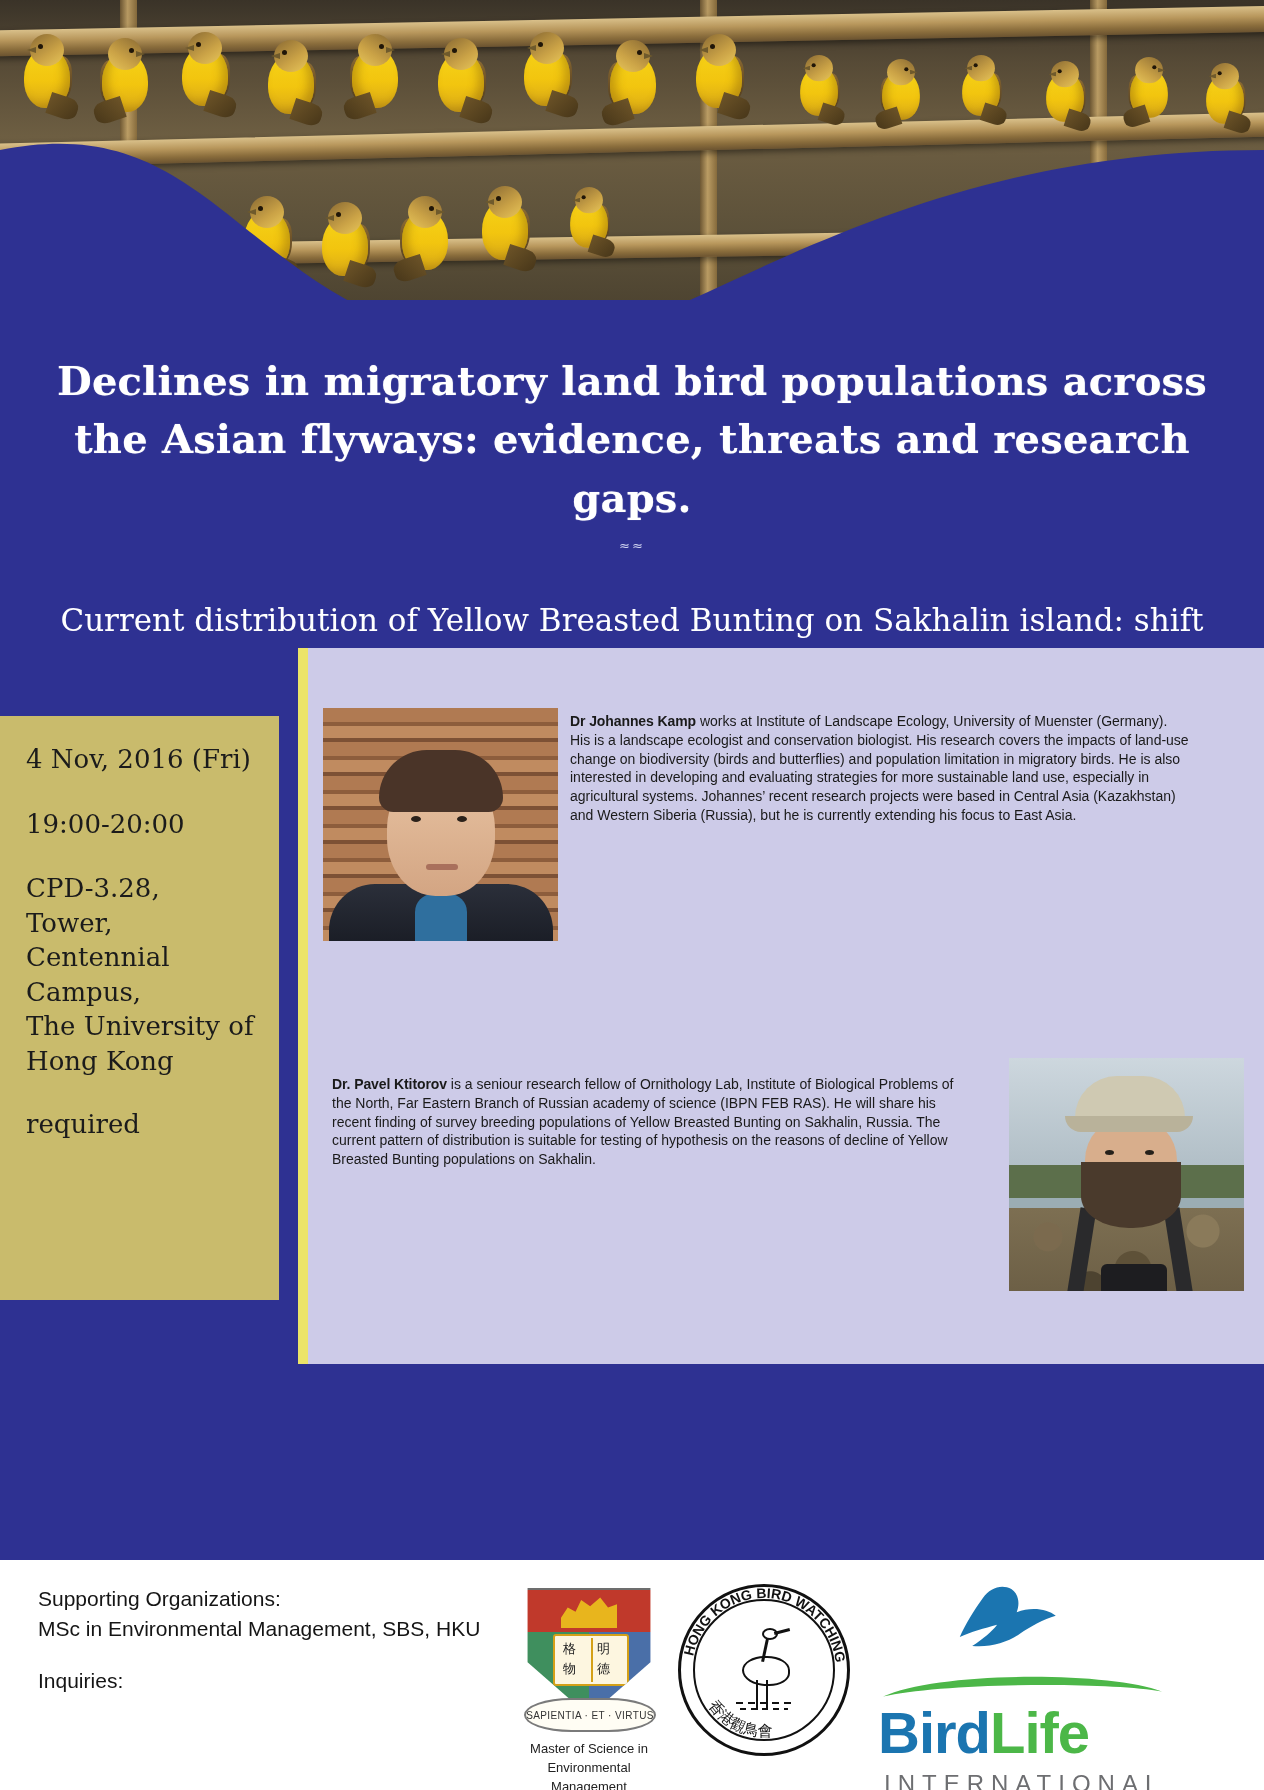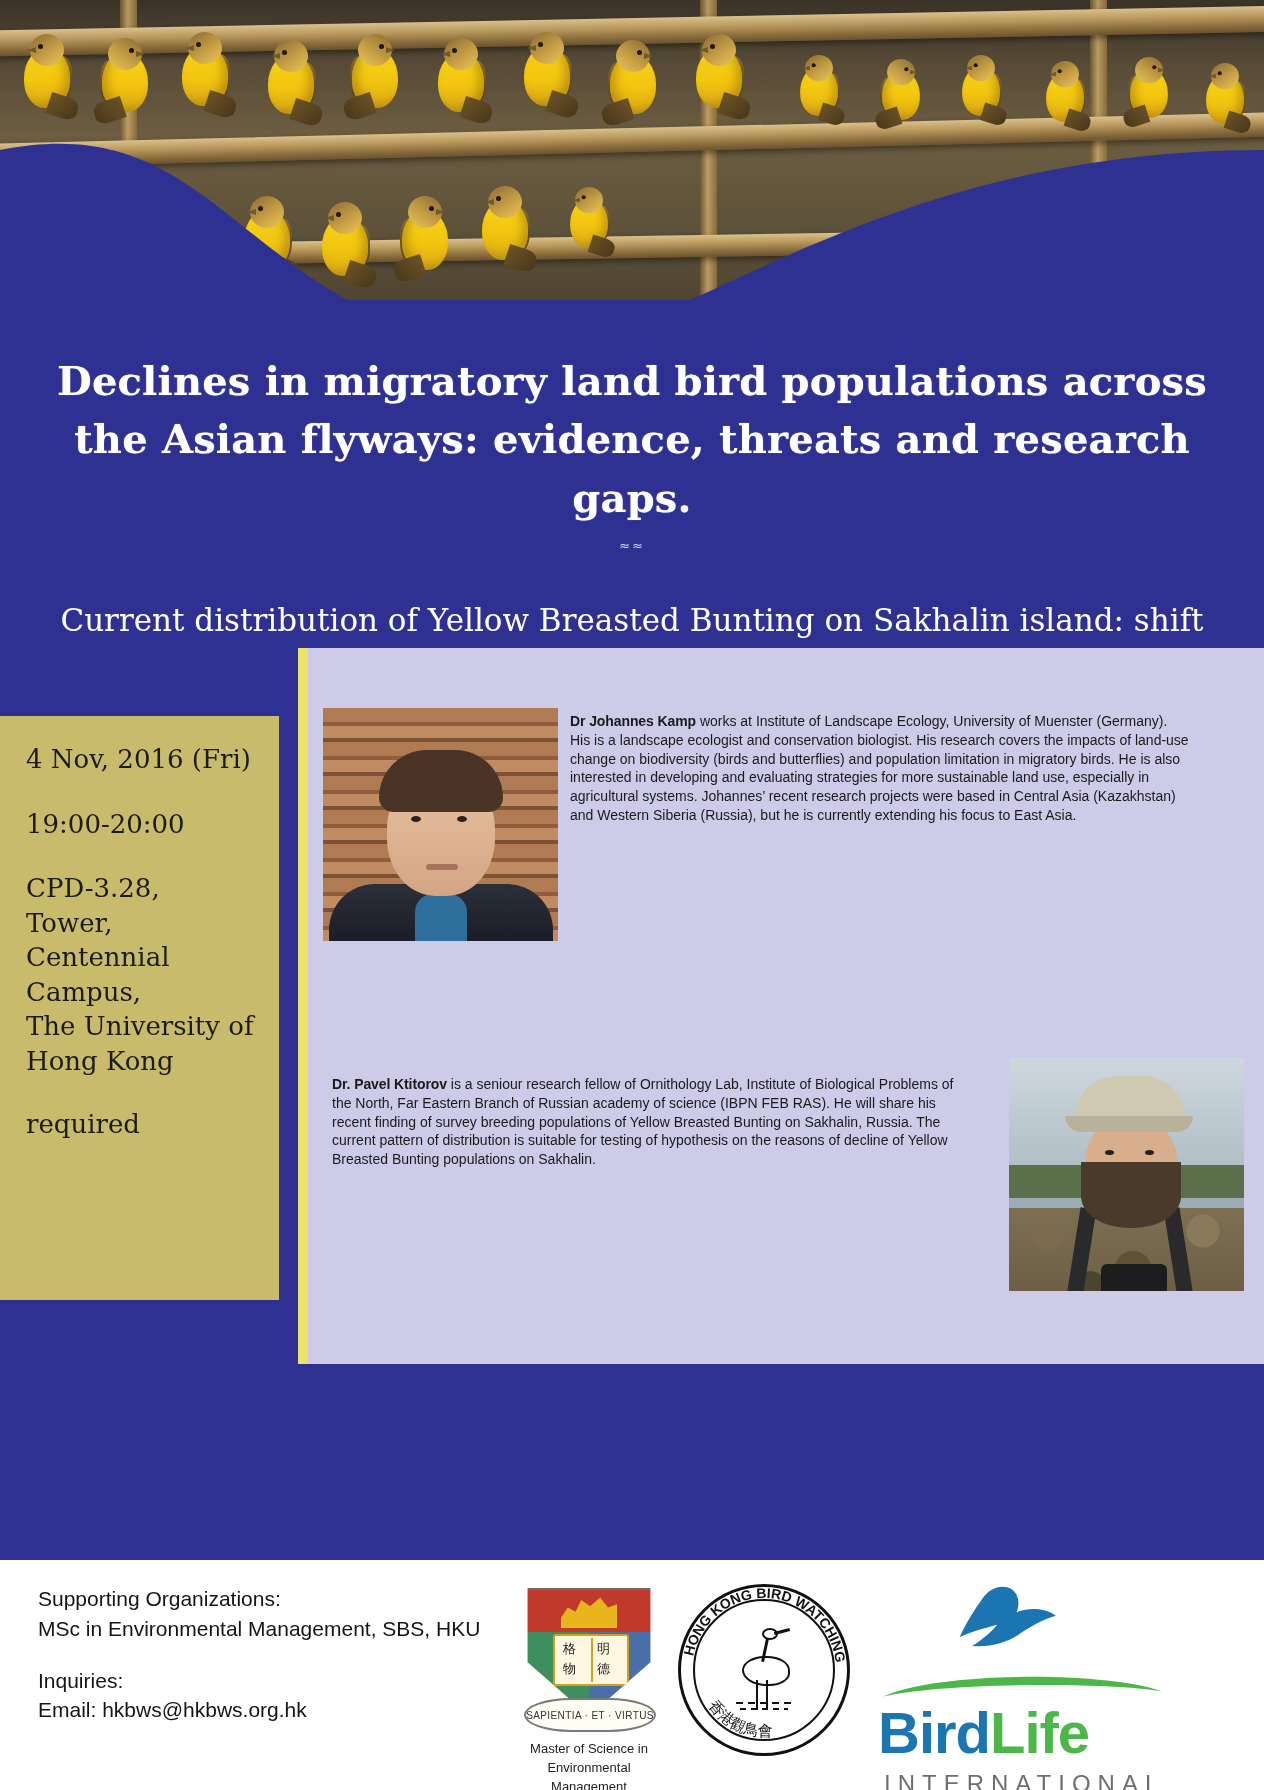--- a/index.html
+++ b/index.html
@@ -426,21 +426,20 @@
       <div class="hs2-eye r"></div>
     </div>
   </div>
 
   <div class="footer">
     <div class="foot-text">
       <div>Supporting Organizations:</div>
       <div>MSc in Environmental Management, SBS, HKU</div>
       <div class="foot-gap"></div>
       <div>Inquiries:</div>
-      <div>Email: hkbws@hkbws.org.hk</div>
     </div>
 
     <div class="logos">
 
       <div class="hku">
         <div class="shield">
           <div class="sh-red"></div>
           <div class="sh-green"></div>
           <div class="sh-blue"></div>
           <div class="sh-lion"></div>

